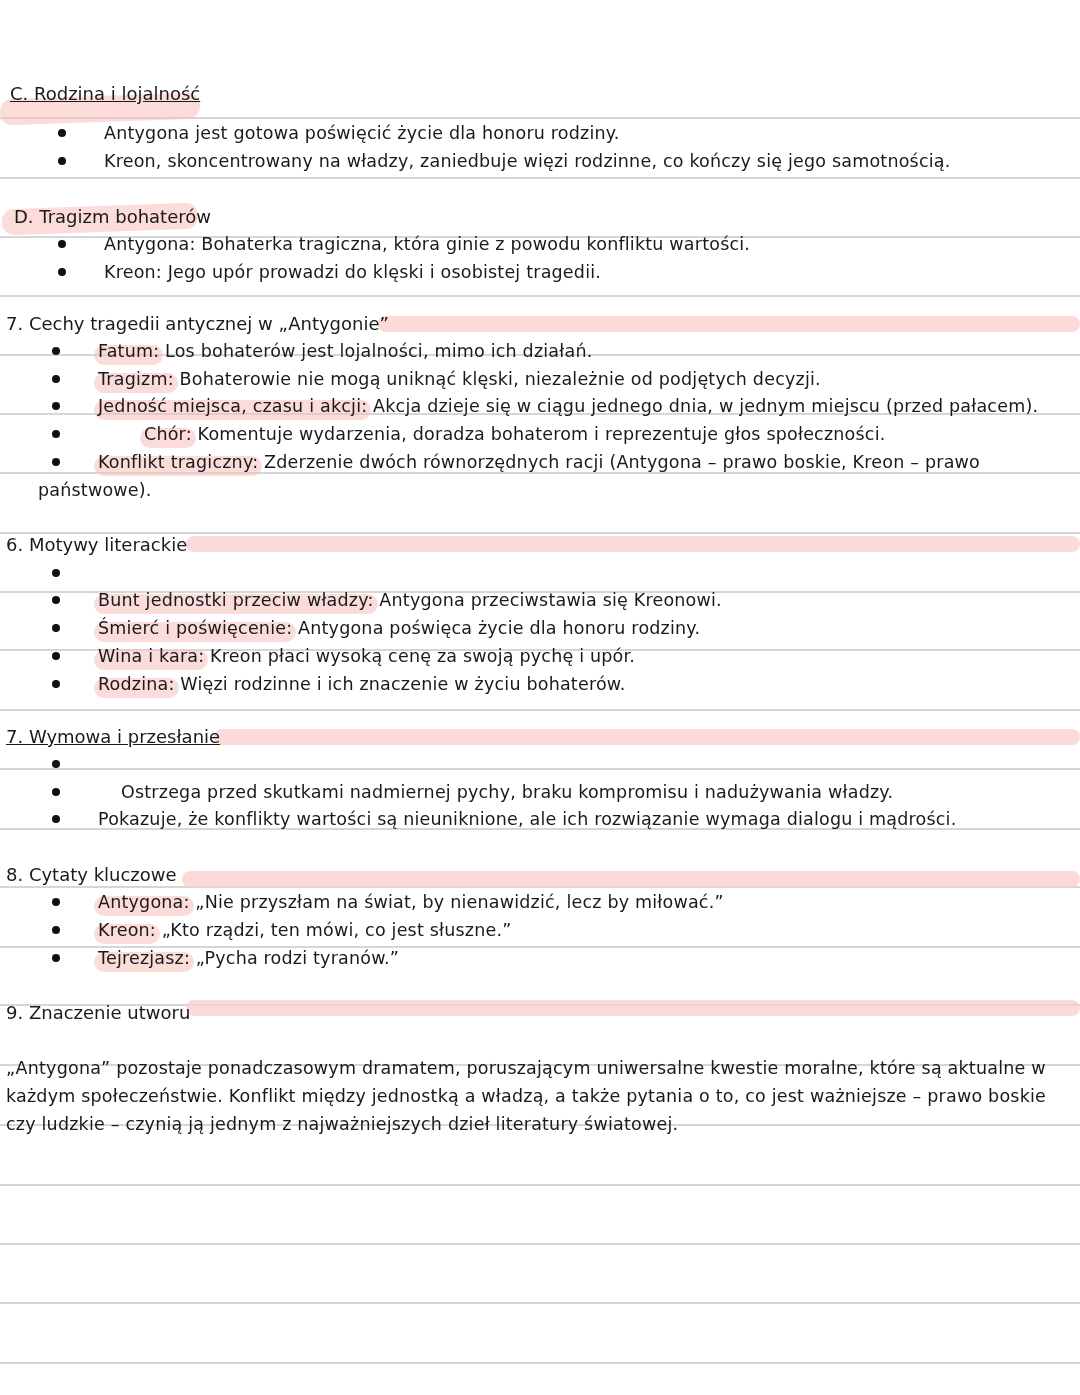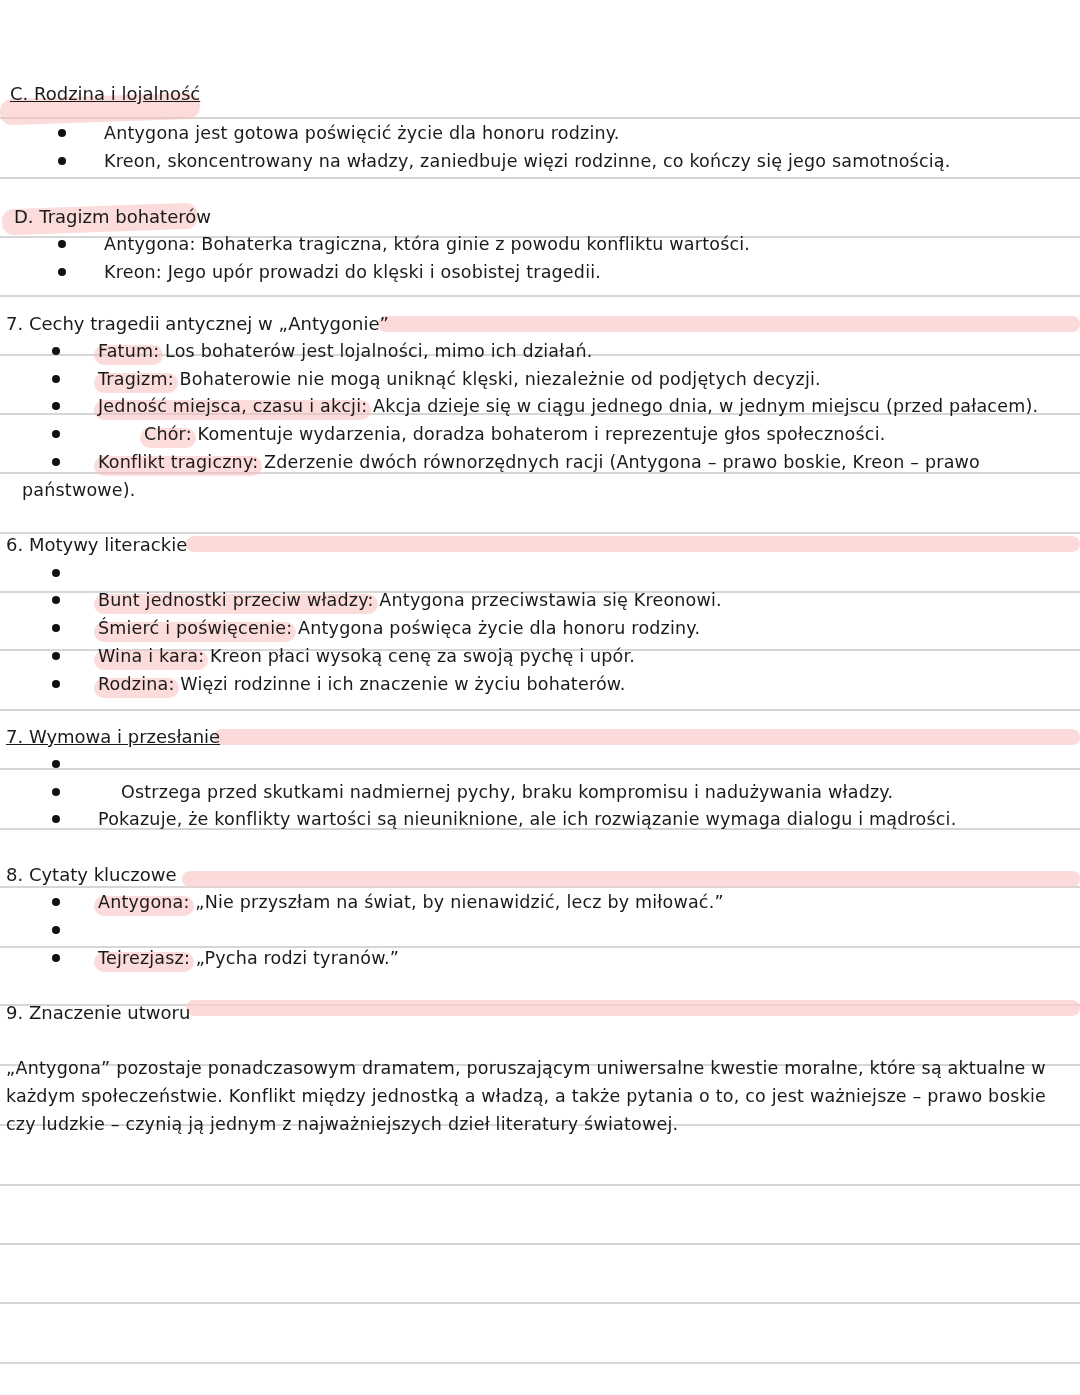--- a/index.html
+++ b/index.html
@@ -70,21 +70,21 @@
   <div class="bullet" style="left:52px; top:347px;"></div>
   <div class="line" style="left:98px; top:340px;"><span class="term">Fatum:</span><span> Los bohaterów jest lojalności, mimo ich działań.</span></div>
   <div class="bullet" style="left:52px; top:375px;"></div>
   <div class="line" style="left:98px; top:368px;"><span class="term">Tragizm:</span><span> Bohaterowie nie mogą uniknąć klęski, niezależnie od podjętych decyzji.</span></div>
   <div class="bullet" style="left:52px; top:402px;"></div>
   <div class="line" style="left:98px; top:395px;"><span class="term">Jedność miejsca, czasu i akcji:</span><span> Akcja dzieje się w ciągu jednego dnia, w jednym miejscu (przed pałacem).</span></div>
   <div class="bullet" style="left:52px; top:430px;"></div>
   <div class="line" style="left:104px; top:423px;margin-left:40px;"><span class="term">Chór:</span><span> Komentuje wydarzenia, doradza bohaterom i reprezentuje głos społeczności.</span></div>
   <div class="bullet" style="left:52px; top:458px;"></div>
   <div class="line" style="left:98px; top:451px;"><span class="term">Konflikt tragiczny:</span><span> Zderzenie dwóch równorzędnych racji (Antygona – prawo boskie, Kreon – prawo</span></div>
-  <div class="line" style="left:22px; top:479px;">państwowe).</div>
+  <div class="line" style="left:38px; top:479px;">państwowe).</div>
 
   <div class="hdr" style="left:6px; top:533px;">6. Motywy literackie</div>
   <div class="bullet" style="left:52px; top:569px;"></div>
   <div class="bullet" style="left:52px; top:596px;"></div>
   <div class="line" style="left:98px; top:589px;"><span class="term">Bunt jednostki przeciw władzy:</span><span> Antygona przeciwstawia się Kreonowi.</span></div>
   <div class="bullet" style="left:52px; top:624px;"></div>
   <div class="line" style="left:98px; top:617px;"><span class="term">Śmierć i poświęcenie:</span><span> Antygona poświęca życie dla honoru rodziny.</span></div>
   <div class="bullet" style="left:52px; top:652px;"></div>
   <div class="line" style="left:98px; top:645px;"><span class="term">Wina i kara:</span><span> Kreon płaci wysoką cenę za swoją pychę i upór.</span></div>
   <div class="bullet" style="left:52px; top:680px;"></div>
@@ -94,20 +94,21 @@
   <div class="bullet" style="left:52px; top:760px;"></div>
   <div class="bullet" style="left:52px; top:788px;"></div>
   <div class="line" style="left:98px; top:781px;margin-left:23px;">Ostrzega przed skutkami nadmiernej pychy, braku kompromisu i nadużywania władzy.</div>
   <div class="bullet" style="left:52px; top:815px;"></div>
   <div class="line" style="left:98px; top:808px;">Pokazuje, że konflikty wartości są nieuniknione, ale ich rozwiązanie wymaga dialogu i mądrości.</div>
 
   <div class="hdr" style="left:6px; top:863px;">8. Cytaty kluczowe</div>
   <div class="bullet" style="left:52px; top:898px;"></div>
   <div class="line" style="left:98px; top:891px;"><span class="term">Antygona:</span><span> „Nie przyszłam na świat, by nienawidzić, lecz by miłować.”</span></div>
   <div class="bullet" style="left:52px; top:926px;"></div>
+  <div class="line" style="left:98px; top:919px;"><span class="term">Kreon:</span><span> „Kto rządzi, ten mówi, co jest słuszne.”</span></div>
   <div class="bullet" style="left:52px; top:954px;"></div>
   <div class="line" style="left:98px; top:947px;"><span class="term">Tejrezjasz:</span><span> „Pycha rodzi tyranów.”</span></div>
 
   <div class="hdr" style="left:6px; top:1001px;">9. Znaczenie utworu</div>
   <div class="line" style="left:6px; top:1057px;">„Antygona” pozostaje ponadczasowym dramatem, poruszającym uniwersalne kwestie moralne, które są aktualne w</div>
   <div class="line" style="left:6px; top:1113px;">czy ludzkie – czynią ją jednym z najważniejszych dzieł literatury światowej.</div>
   <div class="line" style="left:6px; top:1085px;">każdym społeczeństwie. Konflikt między jednostką a władzą, a także pytania o to, co jest ważniejsze – prawo boskie</div>
 </div>
 
 </body></html>

